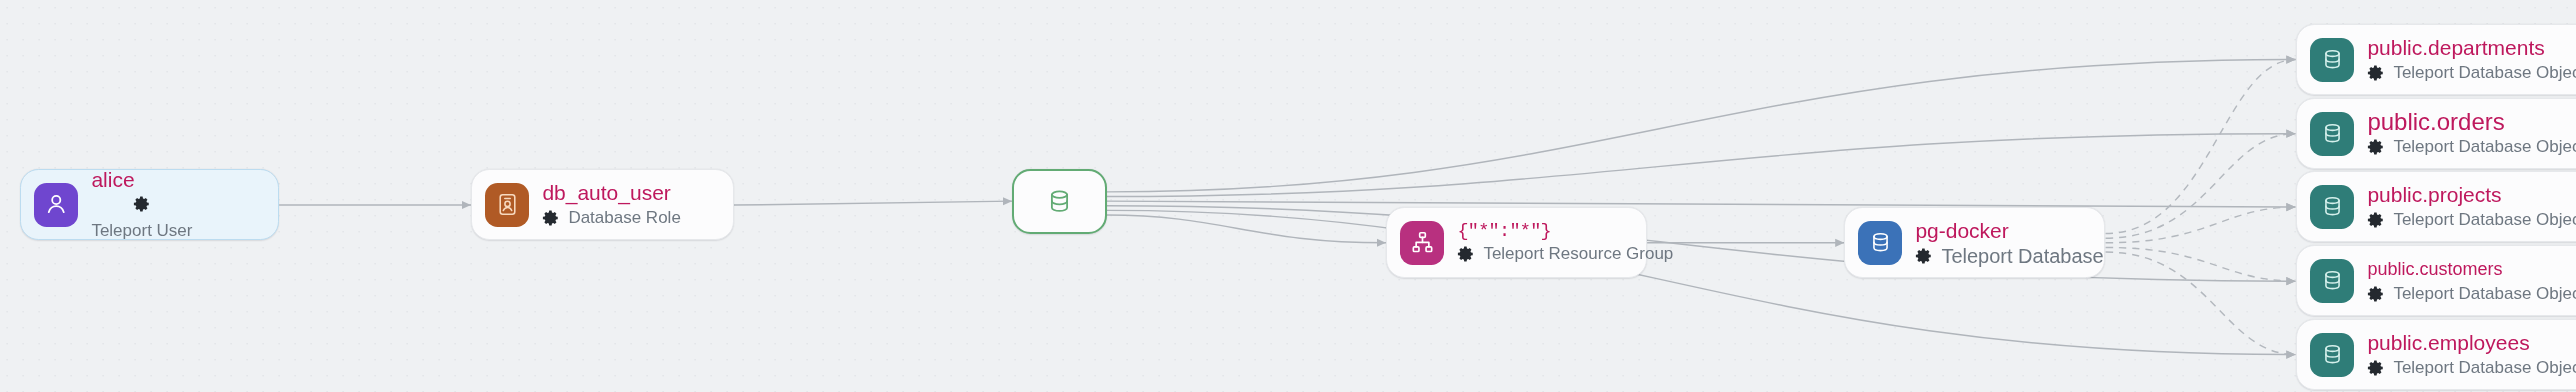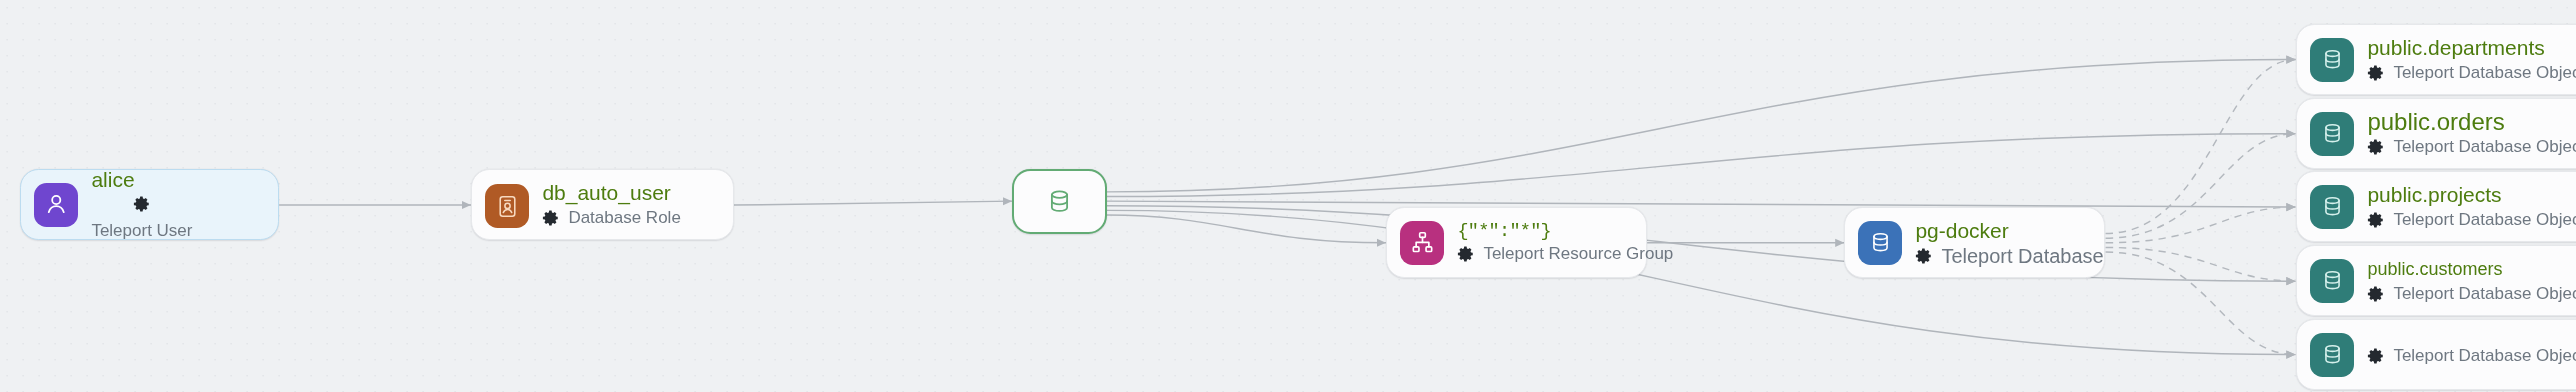--- a/index.html
+++ b/index.html
@@ -51,21 +51,21 @@
     border-radius: 5.3px;
     flex: 0 0 18px;
     display: flex; align-items: center; justify-content: center;
     margin-right: 6px;
   }
   .node-icon svg { display: block; }
   .node-text { display: flex; flex-direction: column; justify-content: center; min-width: 0; }
   .node-title {
     font-size: 8.6px;
     line-height: 10px;
-    color: #4d7c0f;
+    color: #be185d;
     font-weight: 400;
     white-space: nowrap;
   }
   .node-sub {
     display: flex; align-items: center;
     gap: 3.3px;
     margin-top: 1.3px;
   }
   .node-sub-label {
     font-size: 7px;
@@ -118,21 +118,21 @@
       <span class="node-sub" style="gap:8px;margin-top:3.3px;flex-direction:column;">
         <svg class="gear-icon" style="width:18px;height:18px;flex:0 0 18px;" viewBox="0 0 24 24" fill="#24292f">
           <path d="M12 8.2a3.8 3.8 0 1 0 0 7.6 3.8 3.8 0 0 0 0-7.6zm0 5.9a2.1 2.1 0 1 1 0-4.2 2.1 2.1 0 0 1 0 4.2z"></path>
           <path d="M21 13.6v-3.2l-2.4-.5a7 7 0 0 0-.7-1.7l1.4-2-2.3-2.3-2 1.4a7 7 0 0 0-1.7-.7L12.8 2H9.6l-.5 2.6a7 7 0 0 0-1.7.7l-2-1.4-2.3 2.3 1.4 2a7 7 0 0 0-.7 1.7L1.2 10.4v3.2l2.6.5a7 7 0 0 0 .7 1.7l-1.4 2 2.3 2.3 2-1.4c.5.3 1.1.5 1.7.7l.5 2.6h3.2l.5-2.6c.6-.2 1.2-.4 1.7-.7l2 1.4 2.3-2.3-1.4-2c.3-.5.5-1.1.7-1.7l2.4-.5z"></path>
         </svg>
         <span class="node-sub-label" style="font-size:17px;line-height:20px;">Teleport User</span>
       </span>
     </span>
   </div>
 
-  <div class="node" style="left:471px; top:169px; width:263px; height:71px; border-radius:18.5px; padding:10.6px 20px 10.6px 13.2px;align-items:flex-end;">
+  <div class="node" style="left:471px; top:169px; width:263px; height:71px; border-radius:18.5px; padding:10.6px 20px 10.6px 13.2px;">
     <span class="node-icon" style="width:44px;height:44px;flex:0 0 44px;border-radius:12.6px;margin-right:13.2px;background:#b05a25;">
       <svg width="25" height="25" viewBox="0 0 24 24" fill="none" stroke="#f7d9bf" stroke-width="1.5" stroke-linecap="round" stroke-linejoin="round">
         <rect x="5" y="2.6" width="14" height="18.8" rx="2.4"></rect>
         <line x1="9.4" y1="6.2" x2="14.6" y2="6.2"></line>
         <circle cx="12" cy="11.4" r="2.5"></circle>
         <path d="M8 17.8c.8-2 2.3-3 4-3s3.2 1 4 3"></path>
       </svg>
     </span>
     <span class="node-text">
       <span class="node-title" style="font-size:21px;line-height:24.5px;">db_auto_user</span>
@@ -280,20 +280,21 @@
 
   <div class="node" style="left:2296px; top:319px; width:302px; height:71px; border-radius:18.5px; padding:10.6px 20px 10.6px 13.2px;">
     <span class="node-icon" style="width:44px;height:44px;flex:0 0 44px;border-radius:12.6px;margin-right:13.2px;background:#2f7d78;">
       <svg width="25" height="25" viewBox="0 0 24 24" fill="none" stroke="#d5f0ec" stroke-width="1.5" stroke-linecap="round" stroke-linejoin="round">
         <ellipse cx="12" cy="6.3" rx="6.3" ry="2.7"></ellipse>
         <path d="M5.7 6.3v5.4c0 1.5 2.8 2.7 6.3 2.7s6.3-1.2 6.3-2.7V6.3"></path>
         <path d="M5.7 11.7v5.4c0 1.5 2.8 2.7 6.3 2.7s6.3-1.2 6.3-2.7v-5.4"></path>
       </svg>
     </span>
     <span class="node-text">
+      <span class="node-title" style="font-size:21px;line-height:24.5px;">public.employees</span>
       <span class="node-sub" style="gap:8px;margin-top:3.3px;">
         <svg class="gear-icon" style="width:18px;height:18px;flex:0 0 18px;" viewBox="0 0 24 24" fill="#24292f">
           <path d="M12 8.2a3.8 3.8 0 1 0 0 7.6 3.8 3.8 0 0 0 0-7.6zm0 5.9a2.1 2.1 0 1 1 0-4.2 2.1 2.1 0 0 1 0 4.2z"></path>
           <path d="M21 13.6v-3.2l-2.4-.5a7 7 0 0 0-.7-1.7l1.4-2-2.3-2.3-2 1.4a7 7 0 0 0-1.7-.7L12.8 2H9.6l-.5 2.6a7 7 0 0 0-1.7.7l-2-1.4-2.3 2.3 1.4 2a7 7 0 0 0-.7 1.7L1.2 10.4v3.2l2.6.5a7 7 0 0 0 .7 1.7l-1.4 2 2.3 2.3 2-1.4c.5.3 1.1.5 1.7.7l.5 2.6h3.2l.5-2.6c.6-.2 1.2-.4 1.7-.7l2 1.4 2.3-2.3-1.4-2c.3-.5.5-1.1.7-1.7l2.4-.5z"></path>
         </svg>
         <span class="node-sub-label" style="font-size:17px;line-height:20px;">Teleport Database Object</span>
       </span>
     </span>
   </div>
 </div>

